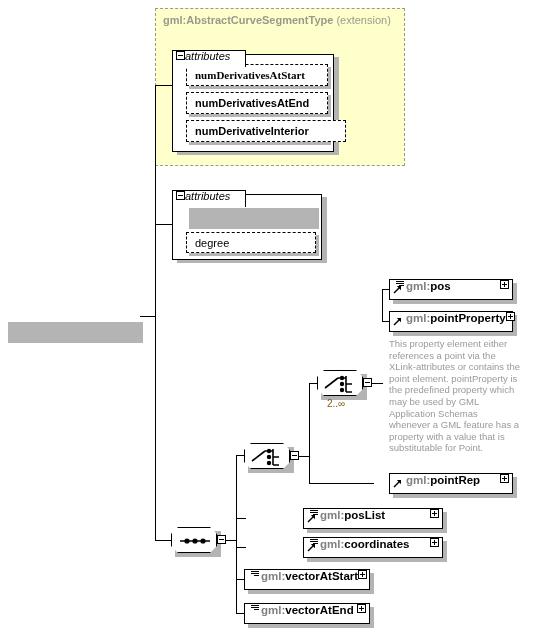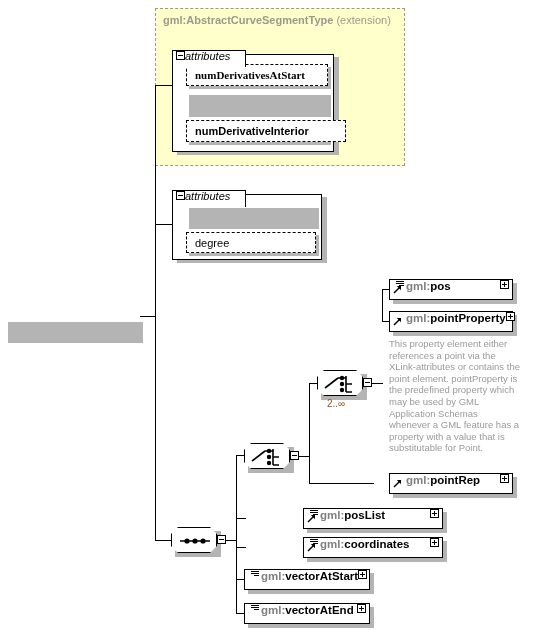--- a/index.html
+++ b/index.html
@@ -170,20 +170,23 @@
     </div>
     <div class="attr-body"></div>
   </div>
 
   <div class="sh" style="left:189px;top:67px;width:142px;height:22px;"></div>
   <div class="attr-item req" style="left:186px;top:64px;width:142px;height:22px;font-family:Liberation Serif, serif;">
     <span>numDerivativesAtStart</span>
   </div>
 
   <div class="sh" style="left:189px;top:95px;width:142px;height:22px;"></div>
+  <div class="attr-item req" style="left:186px;top:92px;width:142px;height:22px;">
+    <span>numDerivativesAtEnd</span>
+  </div>
 
   <div class="sh" style="left:189px;top:123px;width:142px;height:22px;"></div>
   <div class="attr-item req" style="left:186px;top:120px;width:160px;height:22px;">
     <span>numDerivativeInterior</span>
   </div>
 
   <div class="sh" style="left:177px;top:197px;width:150px;height:66px;"></div>
   <div class="attr-box" style="left:172px;top:178px;width:150px;height:82px;">
     <div class="attr-tab" style="width:74px;">
       <span class="minusbox"></span>

